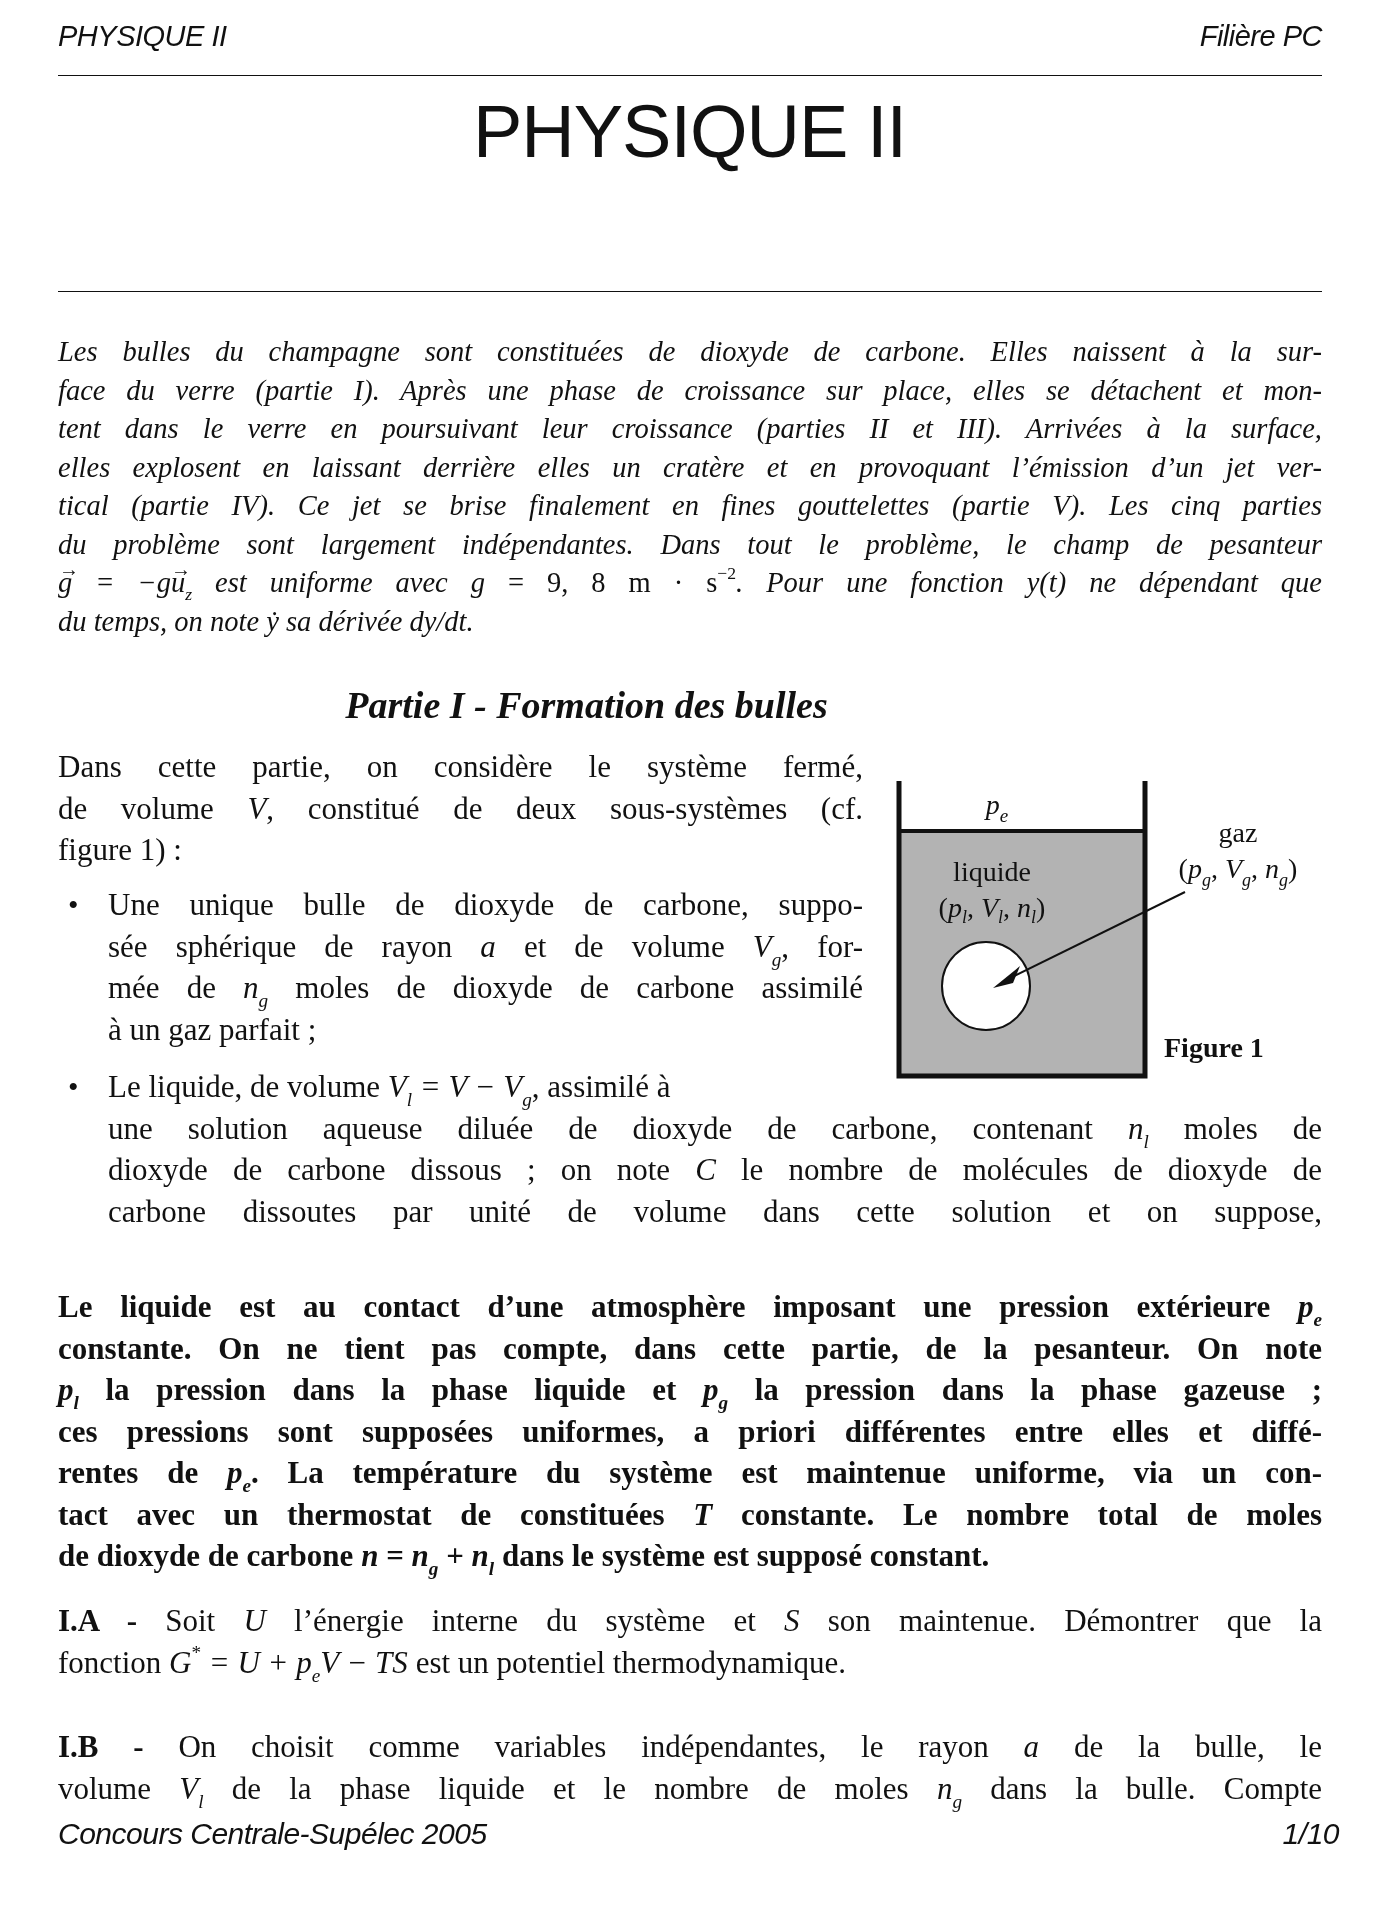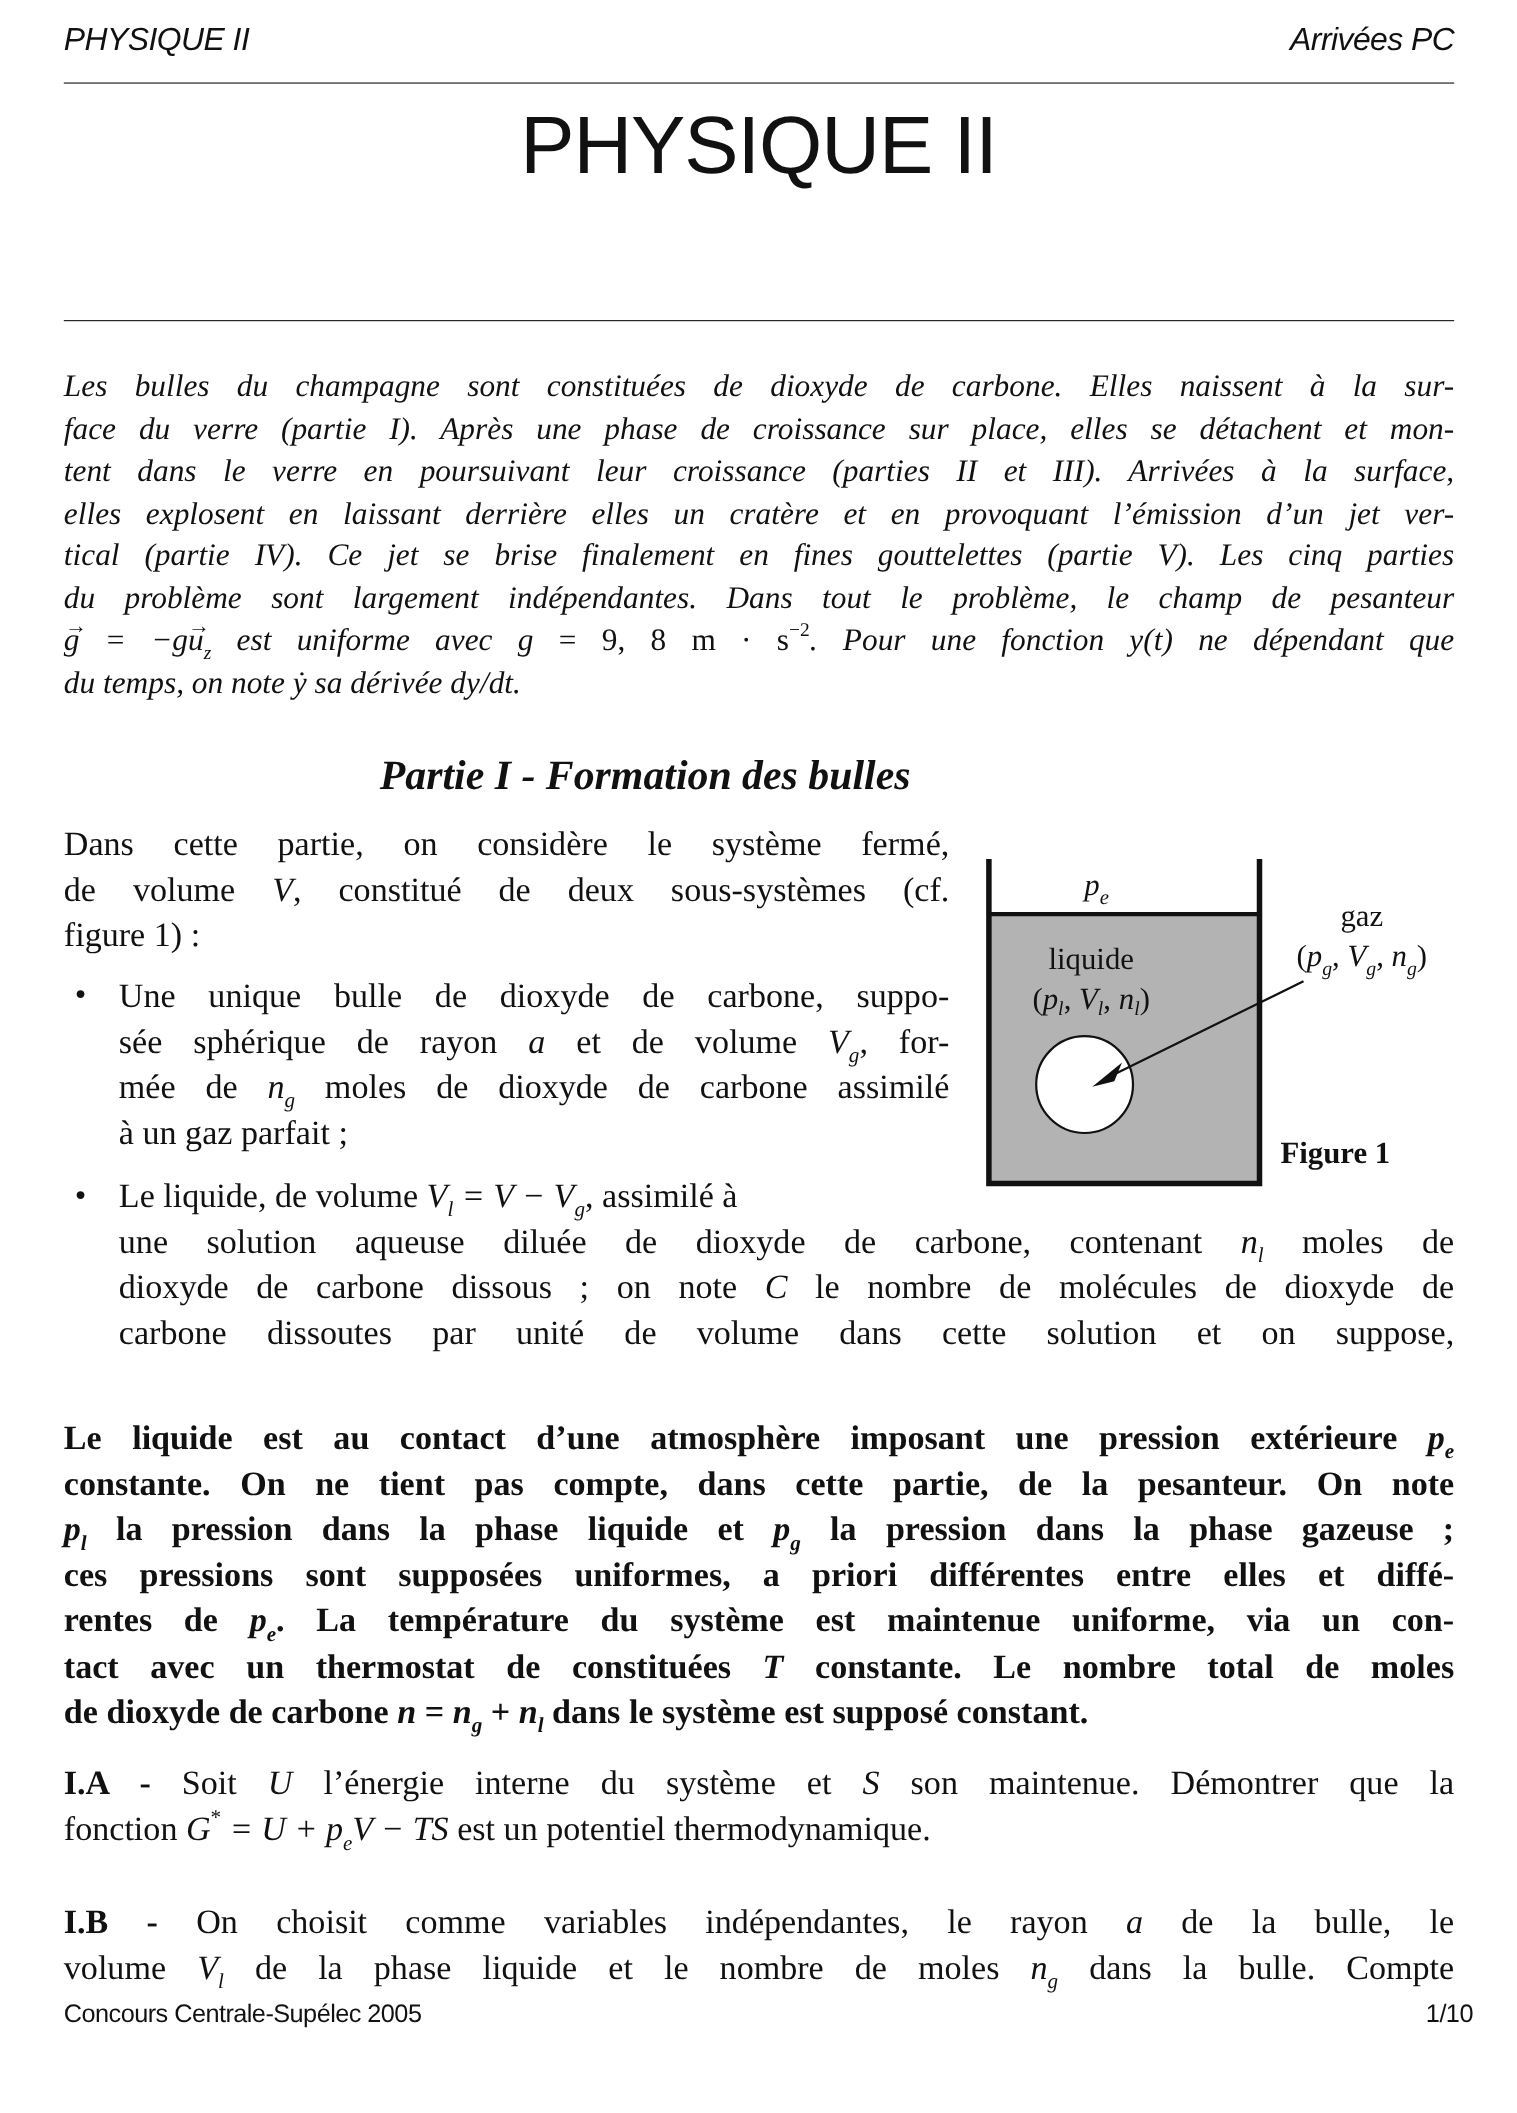--- a/index.html
+++ b/index.html
@@ -29,29 +29,29 @@
   .bullet-dot { position:absolute; left:10px; font-size:30px; }
   .bindent { margin-left:50px; }
   #b1 { position:absolute; top:0; left:0; width:805px; }
   #b2 { position:absolute; top:182px; left:0; width:1264px; }
   #p2 { top:1286px;font-weight:bold; }
   #qa { top:1600px; }
   #qb { top:1726px; }
   .qlabel { font-weight:bold; }
   #footer-left { left:58px; top:1817px; }
   #footer-right { right:40px; top:1817px; }
-  .ftr { font-family:"Liberation Sans",sans-serif; font-size:23px; letter-spacing:-0.5px; }
+  .ftr { font-family:"Liberation Sans",sans-serif; font-style:italic; font-size:30px; letter-spacing:-0.5px; }
   #figure { position:absolute; left:880px; top:770px; width:460px; height:320px; }
   #figure svg text { font-family:"Liberation Serif","DejaVu Serif",serif; }
 </style>
 </head>
 <body>
 
 <div class="abs hdr" id="hdr-left">PHYSIQUE II</div>
-<div class="abs hdr" id="hdr-right">Arrivées PC</div>
+<div class="abs hdr" id="hdr-right">Filière PC</div>
 <div class="rule" style="top:75px"></div>
 
 <div class="abs" id="title">PHYSIQUE II</div>
 <div class="rule" style="top:291px"></div>
 
 <div class="para" id="intro">
   <span class="ln">Les bulles du champagne sont constituées de dioxyde de carbone. Elles naissent à la sur-</span>
   <span class="ln">face du verre (partie I). Après une phase de croissance sur place, elles se détachent et mon-</span>
   <span class="ln">tent dans le verre en poursuivant leur croissance (parties II et III). Arrivées à la surface,</span>
   <span class="ln">elles explosent en laissant derrière elles un cratère et en provoquant l’émission d’un jet ver-</span>

